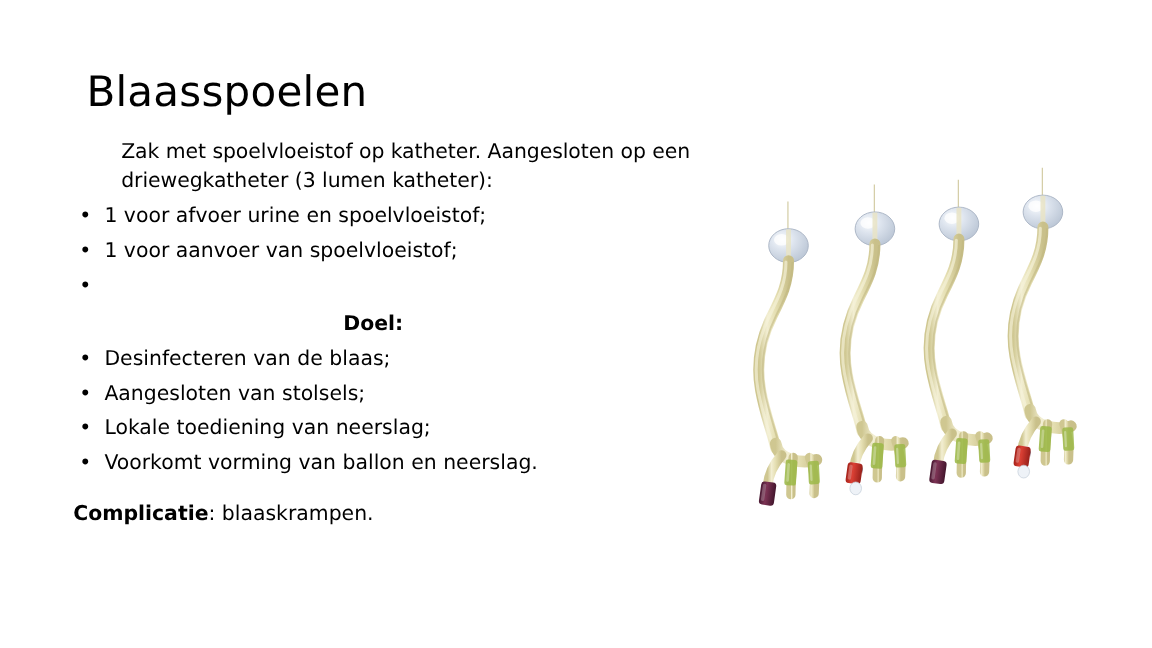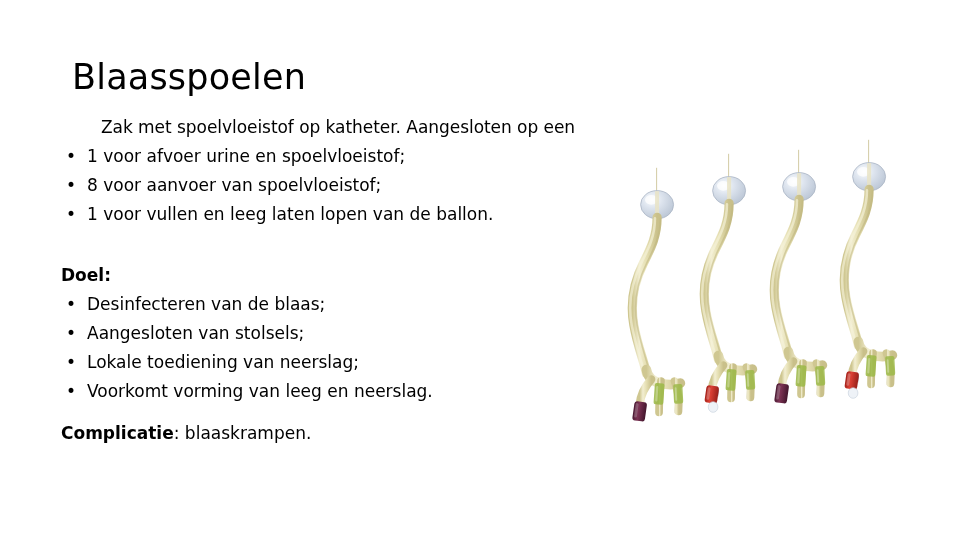--- a/index.html
+++ b/index.html
@@ -82,20 +82,21 @@
 
   .section-gap {
     height: 32px;
   }
 
   .section-heading {
     font-weight: bold;
     font-size: 17px;
     line-height: 24px;
     margin-bottom: 5px;
+    text-align: center;
   }
 
   .complication-line {
     font-size: 17px;
     line-height: 24px;
     margin-top: 18px;
     white-space: nowrap;
   }
   .complication-line .lead {
     font-weight: bold;
@@ -119,34 +120,34 @@
 <body>
 
 <div class="slide">
 
   <div class="slide-title">Blaasspoelen</div>
 
   <div class="body-block">
 
     <div>
       <span class="intro-line">Zak met spoelvloeistof op katheter. Aangesloten op een</span>
+      <span class="intro-line">driewegkatheter (3 lumen katheter):</span>
     </div>
 
     <ul class="bullets first">
       <li>
         <span class="bullet-dot">•</span>
         <span>1 voor afvoer urine en spoelvloeistof;</span>
       </li>
       <li>
         <span class="bullet-dot">•</span>
-        <span>8 voor aanvoer van spoelvloeistof;</span>
-      </li>
-      <li>
-        <span class="bullet-dot">•</span>
-        <span>1 voor vullen en leeg laten lopen van de ballon.</span>
+        <span>1 voor aanvoer van spoelvloeistof;</span>
+      </li>
+      <li>
+        <span class="bullet-dot">•</span>
       </li>
     </ul>
 
     <div class="section-gap"></div>
 
     <div class="section-heading">Doel:</div>
 
     <ul class="bullets">
       <li>
         <span class="bullet-dot">•</span>
@@ -155,21 +156,21 @@
       <li>
         <span class="bullet-dot">•</span>
         <span>Aangesloten van stolsels;</span>
       </li>
       <li>
         <span class="bullet-dot">•</span>
         <span>Lokale toediening van neerslag;</span>
       </li>
       <li>
         <span class="bullet-dot">•</span>
-        <span>Voorkomt vorming van leeg en neerslag.</span>
+        <span>Voorkomt vorming van ballon en neerslag.</span>
       </li>
     </ul>
 
     <div class="complication-line">
       <span class="lead">Complicatie</span><span>: blaaskrampen.</span>
     </div>
 
   </div>
 
   <div class="catheter-figure">

